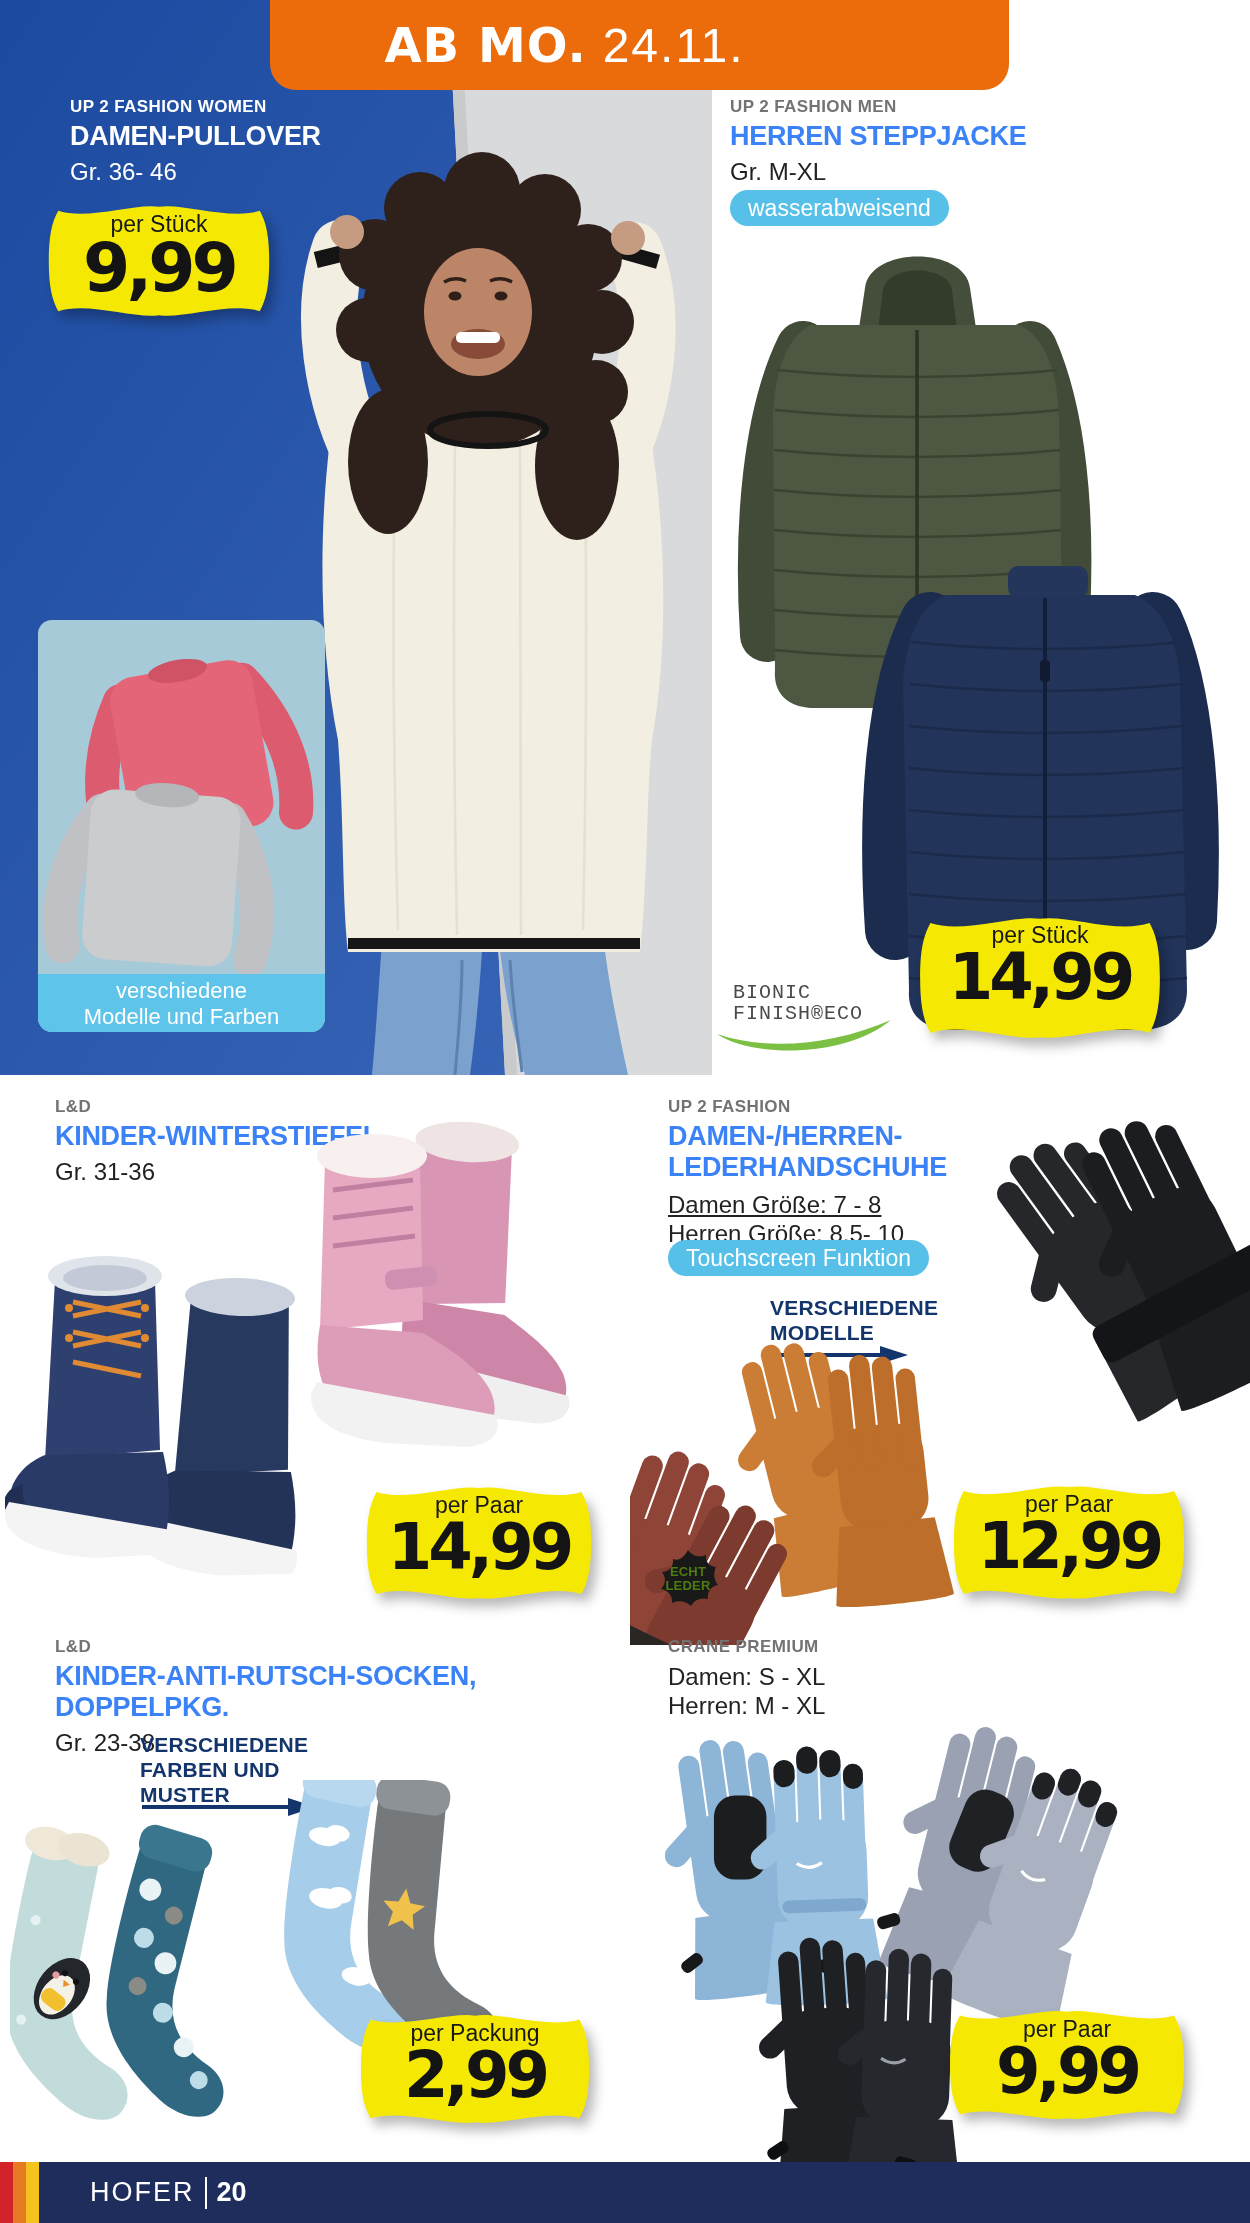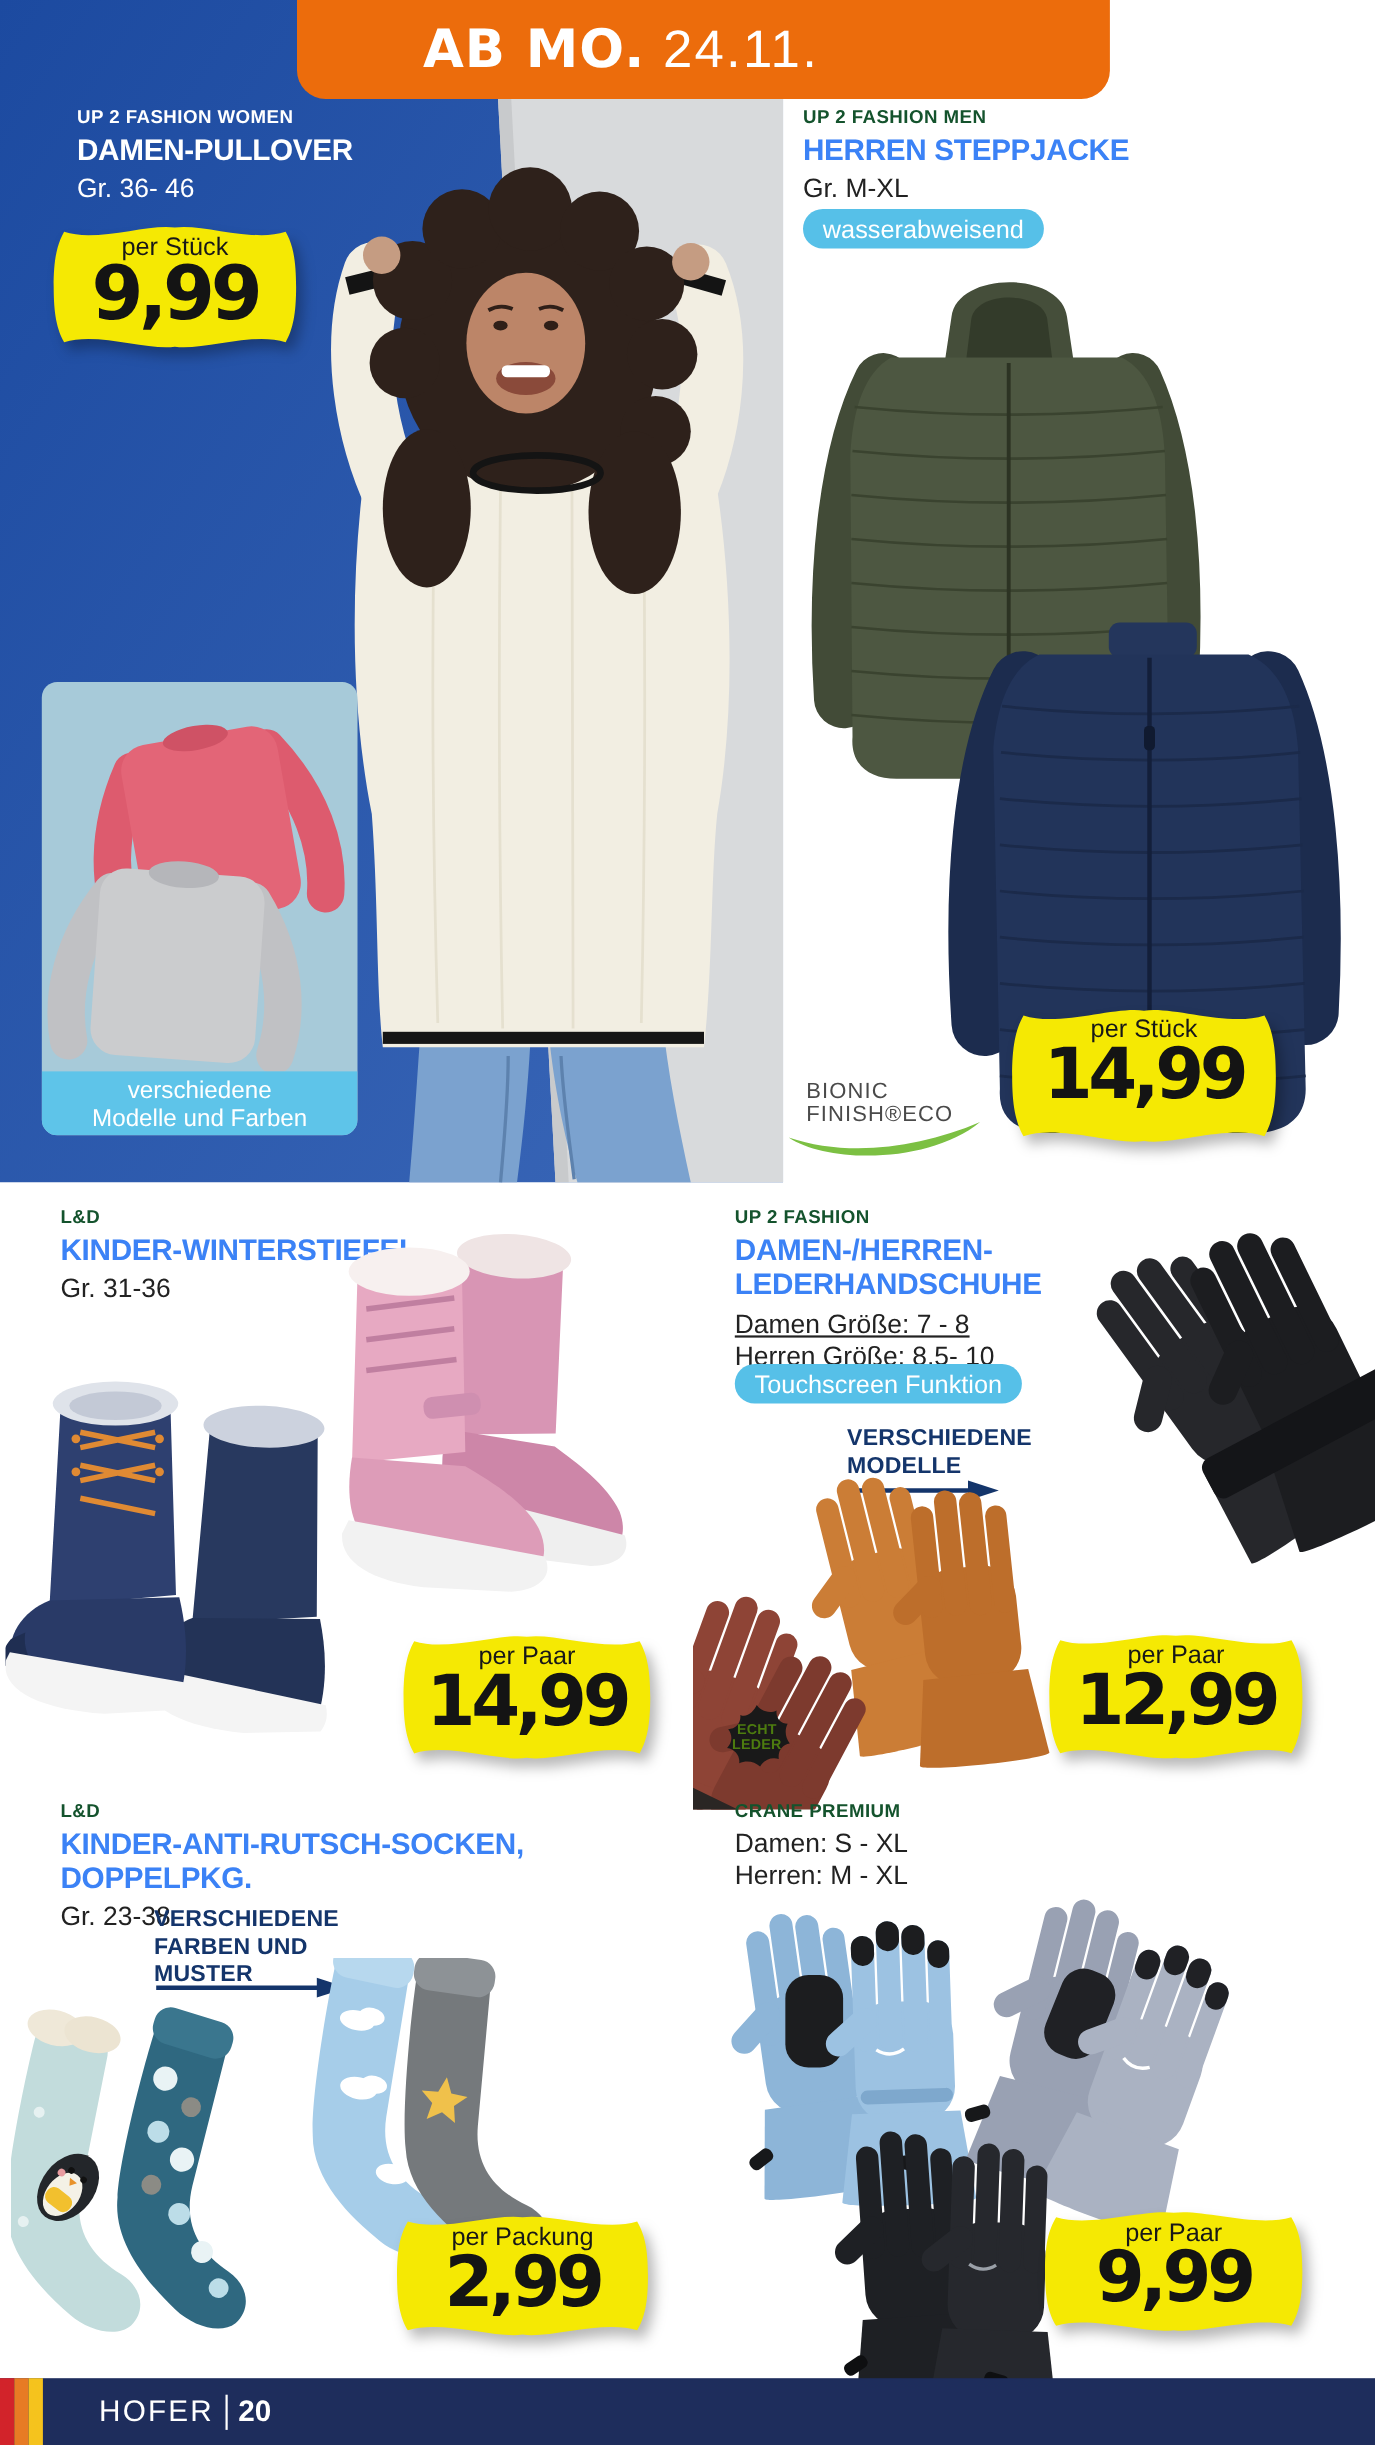--- a/index.html
+++ b/index.html
@@ -9,21 +9,21 @@
 
   
   .banner { left:270px; top:0; width:739px; height:90px; background:#ec6c0c;
             border-radius:0 0 26px 26px; display:flex; align-items:center; justify-content:center;
             padding-right:150px; gap:16px; }
   .banner .b1 { font-family:"DejaVu Sans", sans-serif; font-weight:700; font-size:48px; color:#fff; letter-spacing:1px; }
   .banner .b2 { font-family:"Liberation Sans", sans-serif; font-weight:400; font-size:48px; color:#fff; letter-spacing:2px; }
 
   
   .pblock { line-height:1.0; }
-  .brand { font-size:17px; font-weight:700; color:#14532d; letter-spacing:.4px; margin-bottom:6px; }
+  .brand { font-size:17px; font-weight:700; color:#737373; letter-spacing:.4px; margin-bottom:6px; }
   .title { font-size:27px; font-weight:700; color:#3b82f6; letter-spacing:-.3px; line-height:31px; }
   .size  { font-size:24px; font-weight:400; color:#222; margin-top:6px; line-height:27px; }
   .light .brand, .light .title, .light .size { color:#ffffff; }
 
   .badge { height:36px; background:#56c0e8; border-radius:18px; color:#fff; font-size:23px;
            line-height:36px; padding:0 18px; display:inline-block; }
 
   .note { font-size:21px; font-weight:700; color:#14356b; line-height:25px; letter-spacing:.2px; }
 
   
@@ -33,21 +33,21 @@
   .tag-price { position:relative; text-align:center; font-family:"DejaVu Sans", sans-serif; font-weight:700;
                font-size:64px; letter-spacing:-4px; color:#141414; line-height:.95; margin-top:-2px; }
 
   
   .inset { left:38px; top:620px; width:287px; height:412px; border-radius:14px; overflow:hidden; background:#a7cad9; }
   .inset-caption { position:absolute; left:0; bottom:0; width:100%; height:58px; background:#5ec4e9;
                    color:#fff; font-size:22px; line-height:26px; text-align:center; padding-top:4px; }
 
   
   .bionic { left:733px; top:982px; width:160px; height:84px; }
-  .bionic .l { font-size:20px; color:#4a4a4a; letter-spacing:1px; line-height:21px; font-family:Liberation Sans, sans-serif; }
+  .bionic .l { font-size:20px; color:#4a4a4a; letter-spacing:1px; line-height:21px; font-family:Liberation Mono, monospace; }
   .bionic svg { position:absolute; left:-18px; top:36px; }
 
   
   .leather { left:655px; top:1548px; width:66px; height:62px; }
   .leather .txt { position:absolute; inset:0; color:#4d7c0f; font-weight:700; font-size:13px;
                   text-align:center; line-height:14px; padding-top:17px; letter-spacing:.2px; }
 
   
   .footer { left:0; top:2162px; width:1250px; height:61px; background:#1e2d5c; }
   .stripe { position:absolute; top:0; height:61px; width:13px; }

